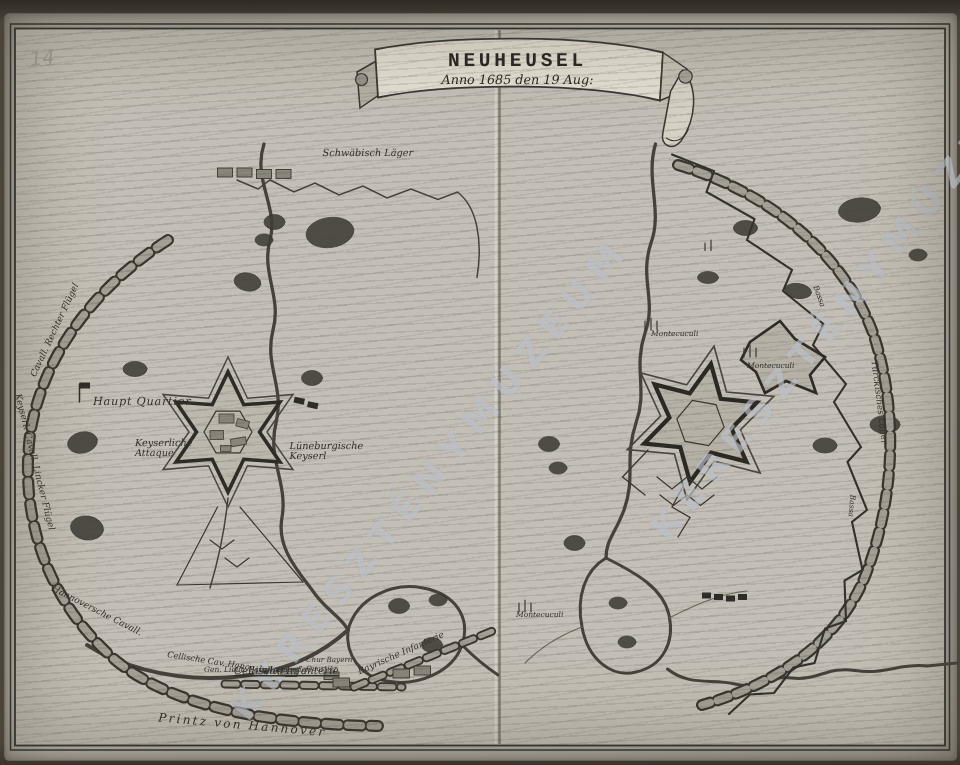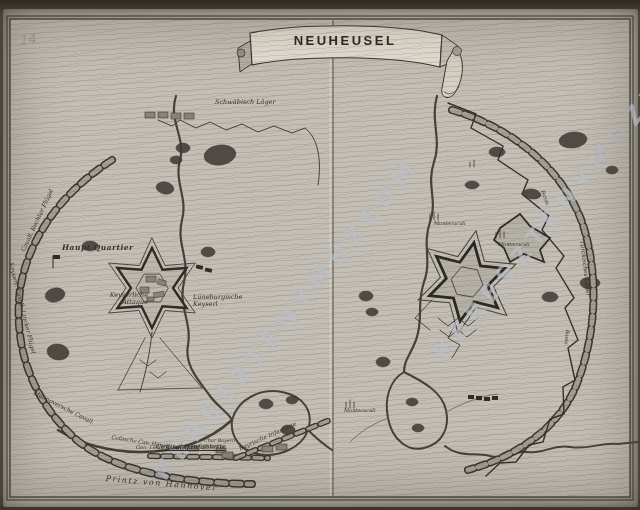--- a/index.html
+++ b/index.html
@@ -14,21 +14,21 @@
            repeating-linear-gradient(177deg, rgba(72,66,58,.13) 0 1px, transparent 1px 5px),
            repeating-linear-gradient(171deg, rgba(72,66,58,.09) 0 1px, transparent 1px 9px);}
   .vignette{position:absolute;left:10px;top:19px;width:620px;height:478px;pointer-events:none;
          box-shadow:inset 0 0 60px rgba(70,62,50,.35);}
   .lbl{position:absolute;color:#33302a;font-style:italic;white-space:nowrap;transform-origin:0 0;line-height:1.15;}
   .wrap{white-space:normal;}
   .wm{position:absolute;transform-origin:0 0;font-family:"DejaVu Sans",sans-serif;font-weight:600;
       font-size:24px;letter-spacing:7px;color:rgba(206,210,218,.5);white-space:nowrap;pointer-events:none;
       text-shadow:0 0 1px rgba(130,135,145,.35);}
   .banner-text{position:absolute;left:246px;top:33px;width:198px;text-align:center;color:#2b2823;}
-  .banner-title{font-size:13px;letter-spacing:2.5px;font-weight:600;font-family:Liberation Sans, sans-serif;}
+  .banner-title{font-size:13px;letter-spacing:2.5px;font-weight:600;font-family:Liberation Mono, monospace;}
   .banner-sub{font-size:9px;font-style:italic;margin-top:1px;}
   .banner-date{font-size:8.5px;font-style:italic;margin-top:1px;}
   .pencil{position:absolute;left:20px;top:32px;font-family:"DejaVu Sans",sans-serif;font-style:italic;
           font-size:13px;color:#948f87;transform:rotate(-6deg);}
 </style>
 </head>
 <body>
 
 <div class="photo">
   <div class="paper"></div>
@@ -197,27 +197,28 @@
 
   <div class="hatch"></div>
 
   <div class="wm" style="left:148px;top:468px;transform:rotate(-51deg);">KERESZTÉNYMÚZEUM</div>
   <div class="wm" style="left:428px;top:348px;transform:rotate(-51deg);">KERESZTÉNYMÚZEUM</div>
 
   <div class="vignette"></div>
 
   <div class="banner-text">
     <div class="banner-title">NEUHEUSEL</div>
+    <div class="banner-date">Anno 1685 den 19 Aug:</div>
   </div>
 
   <div class="pencil">14</div>
 
   <div class="lbl" style="left:170px;top:99px;font-size:6.5px;margin-left:45px;">Schwäbisch Läger</div>
-  <div class="lbl" style="left:62px;top:244px;font-size:7.5px;letter-spacing:.5px;font-weight:bold;">Haupt Quartier</div>
-  <div class="lbl wrap" style="left:90px;top:292px;font-size:6.5px;width:58px;text-align:right;">Keyserliche Attaque</div>
+  <div class="lbl" style="left:62px;top:264px;font-size:7.5px;letter-spacing:.5px;">Haupt Quartier</div>
+  <div class="lbl wrap" style="left:90px;top:292px;font-size:6.5px;width:58px;">Keyserliche Attaque</div>
   <div class="lbl wrap" style="left:193px;top:294px;font-size:6.5px;width:62px;">Lüneburgische Keyserl</div>
   <div class="lbl" style="left:20px;top:250px;font-size:6px;transform:rotate(-65deg);">Cavall. Rechter Flügel</div>
   <div class="lbl" style="left:14px;top:262px;font-size:6px;transform:rotate(76deg);">Keyserl. Cavall. Lincker Flügel</div>
   <div class="lbl" style="left:36px;top:390px;font-size:6px;transform:rotate(27deg);">Hannoversche Cavall.</div>
   <div class="lbl" style="left:112px;top:434px;font-size:5.5px;transform:rotate(9deg);">Cellische Cav. Hanov. Infant.</div>
   <div class="lbl" style="left:136px;top:445px;font-size:5px;">Gen. Lieut. Cavall. Quartier</div>
   <div class="lbl" style="left:156px;top:443px;font-size:7px;text-decoration:underline;">Cellische Infanterie</div>
   <div class="lbl wrap" style="left:204px;top:438px;font-size:4.8px;width:42px;">Chur Bayern Quartier</div>
   <div class="lbl" style="left:238px;top:446px;font-size:6px;transform:rotate(-24deg);">Bayrische Infanterie</div>
   <div class="lbl" style="left:106px;top:474px;font-size:8px;letter-spacing:1.5px;transform:rotate(5deg);">Printz von Hannover</div>

